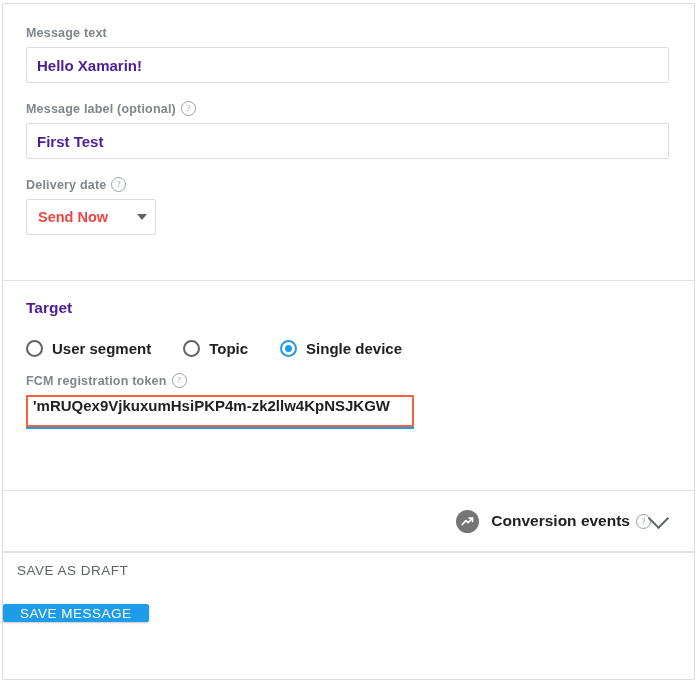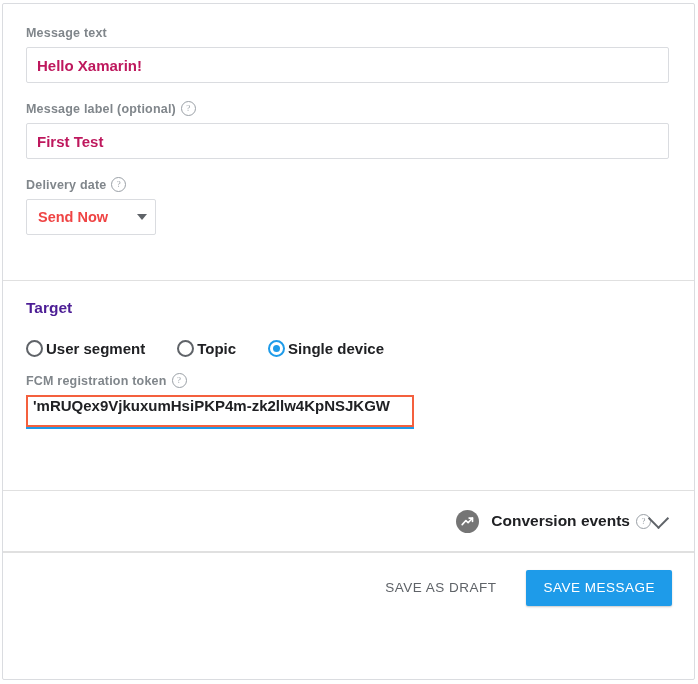--- a/index.html
+++ b/index.html
@@ -58,21 +58,21 @@
     width: 643px;
     height: 36px;
     border: 1px solid #dadce0;
     border-radius: 2px;
     background: #fff;
     display: flex;
     align-items: center;
     padding: 0 10px;
     font-size: 15px;
     font-weight: bold;
-    color: #be185d;
+    color: #4c1d95;
   }
 
   .field-block { margin-bottom: 18px; }
 
   
   .help-icon {
     display: inline-block;
     width: 13px;
     height: 13px;
     line-height: 12px;
@@ -126,21 +126,21 @@
   .radio-row {
     display: flex;
     align-items: center;
     gap: 0px;
     margin-bottom: 16px;
   }
 
   .radio-item {
     display: flex;
     align-items: center;
-    gap: 3px;
+    gap: 9px;
     margin-right: 32px;
     cursor: pointer;
   }
 
   .radio {
     width: 17px;
     height: 17px;
     border-radius: 50%;
     border: 2px solid #5f6368;
     box-sizing: border-box;
@@ -235,25 +235,26 @@
     border-bottom: 2px solid #5f6368;
     transform: rotate(45deg);
     margin-bottom: 6px;
     margin-right: 6px;
   }
 
   
   .footer {
     height: 69px;
     display: flex;
-    align-items: center;
+    align-items: flex-start;
     justify-content: flex-end;
     padding-right: 22px;
     gap: 16px;
     box-sizing: border-box;
+    flex-direction: column;
   }
 
   .btn-text {
     font-size: 13.5px;
     font-weight: normal;
     letter-spacing: .5px;
     color: #5f6368;
     background: transparent;
     border: none;
     padding: 10px 14px;

